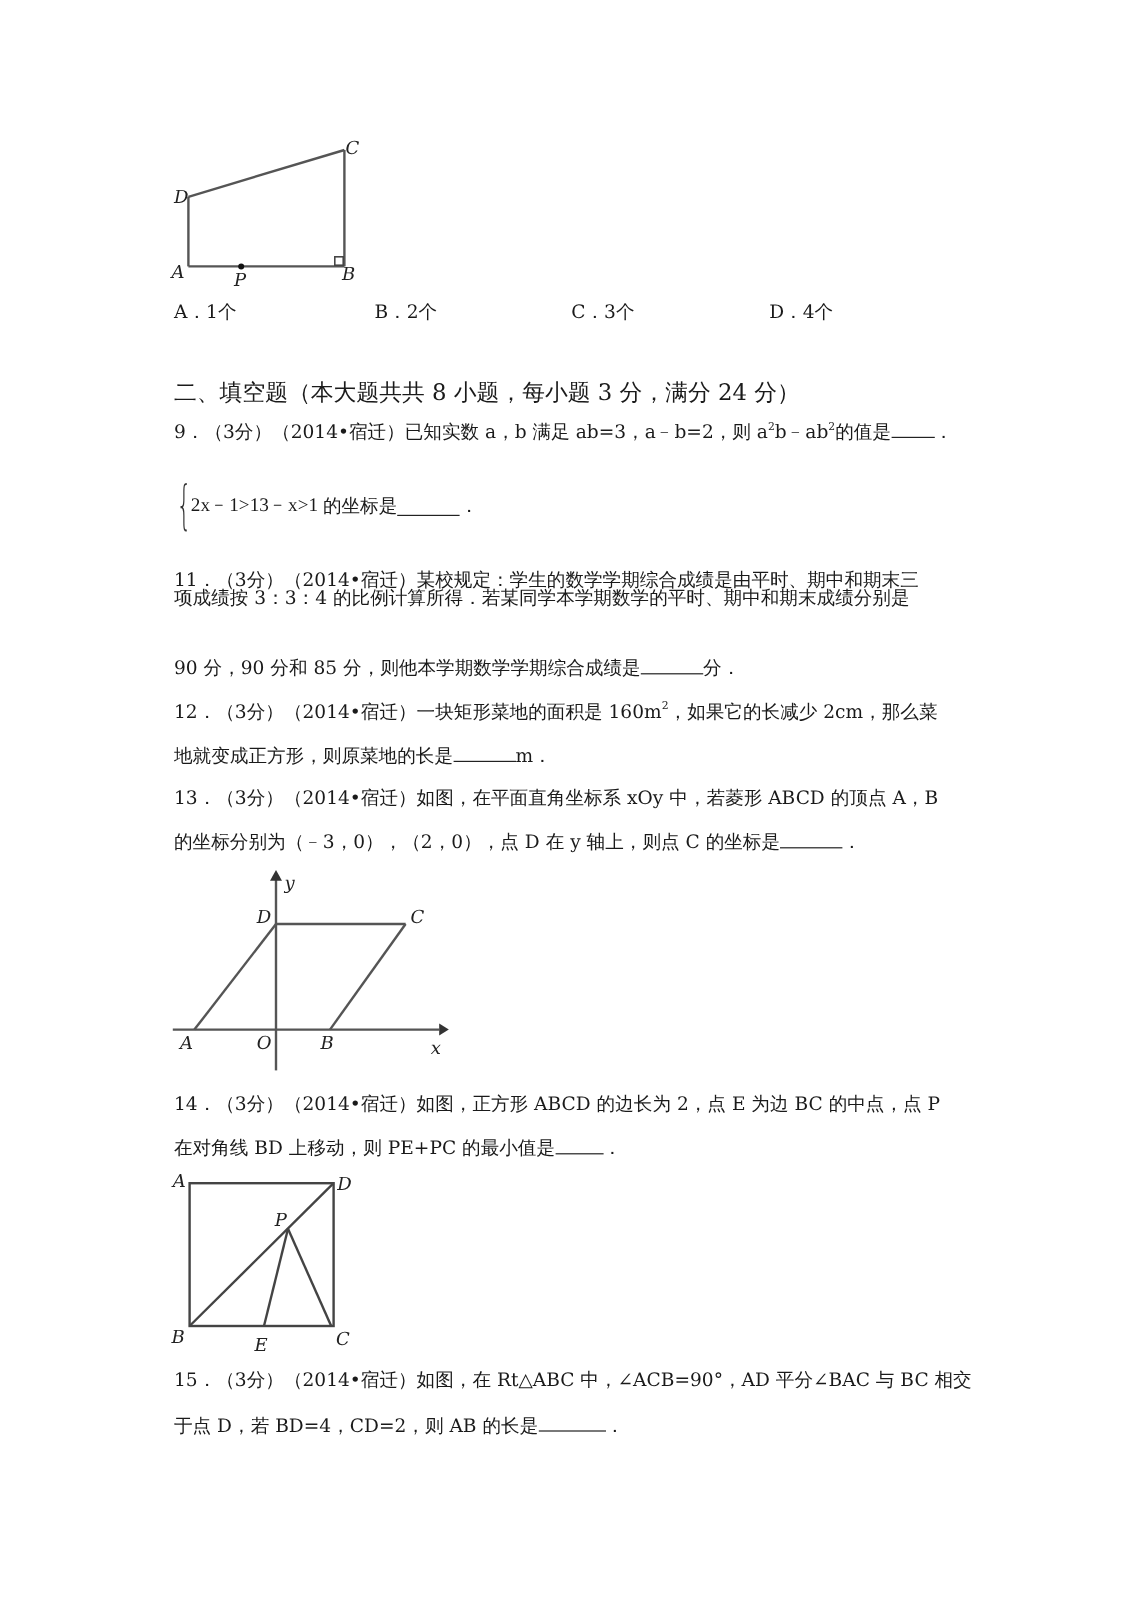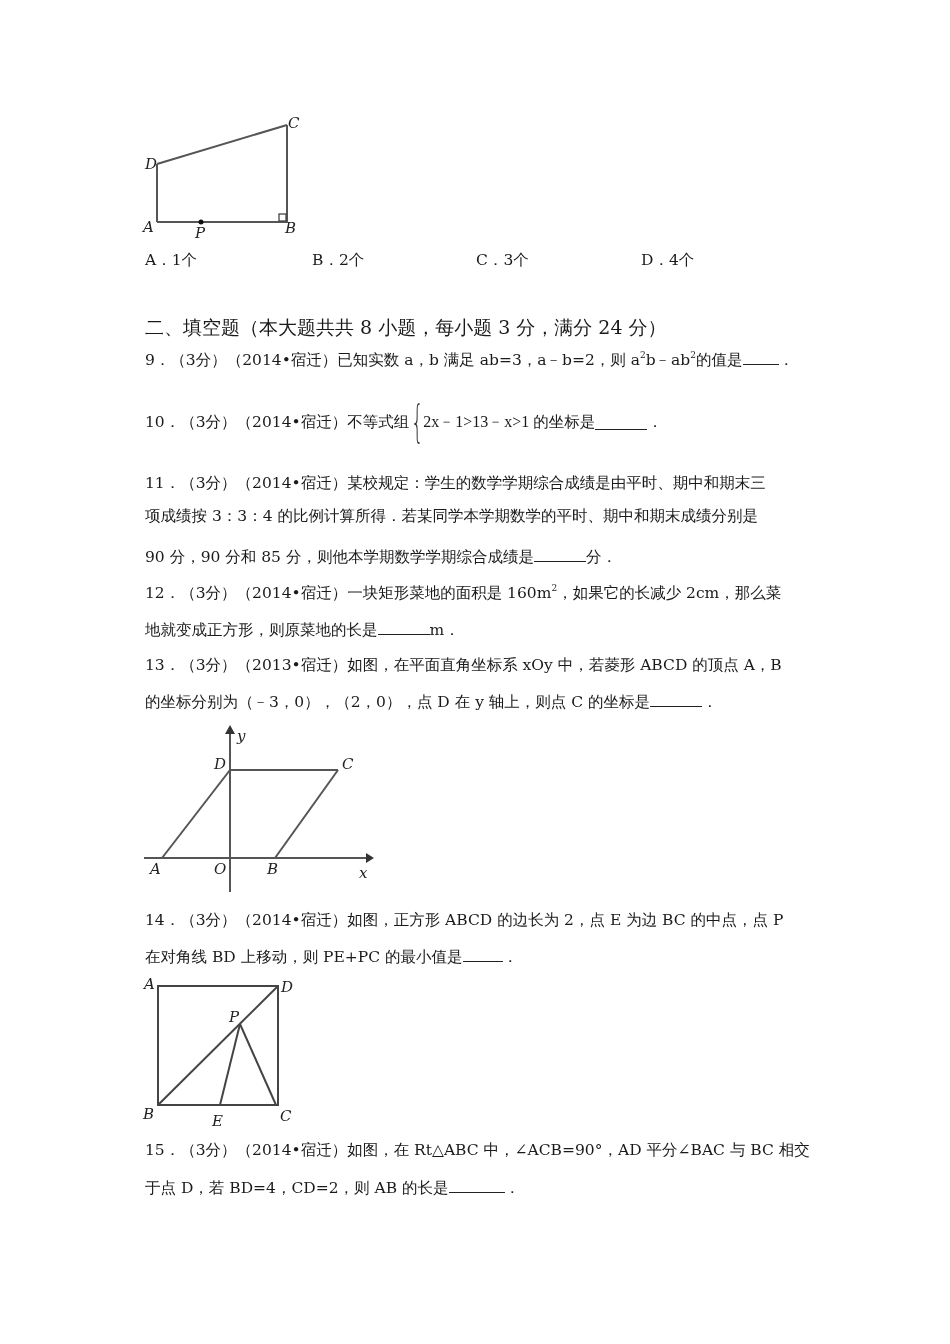--- a/index.html
+++ b/index.html
@@ -40,47 +40,46 @@
 <div class="opt" style="left:476px"><span>C．</span><span>3个</span></div>
 <div class="opt" style="left:641px"><span>D．</span><span>4个</span></div>
 
 <div class="line heading" style="top:316px">二、填空题（本大题共共 8 小题，每小题 3 分，满分 24 分）</div>
 
 <div class="line" style="top:349px">
   <span>9．（3分）（2014•宿迁）已知实数 a，b 满足 ab=3，a﹣b=2，则 a</span><sup>2</sup><span>b﹣ab</span><sup>2</sup><span>的值是</span><span class="blank" style="width:36px"></span><span>．</span>
 </div>
 
 <div class="line" style="top:398px;height:48px;display:flex;align-items:center">
-  <span>10．（3分）（2014•宿迁）不等式组</span>
   <span class="brace-sys">
     <span class="brace">{</span>
     <span class="sys-lines">
       <span>2x﹣1&gt;1</span>
       <span>3﹣x&gt;1</span>
     </span>
   </span>
   <span>的坐标是</span>
     <span class="blank" style="width:52px"></span>
     <span>．</span>
 </div>
 
 <div class="line" style="top:472px">11．（3分）（2014•宿迁）某校规定：学生的数学学期综合成绩是由平时、期中和期末三</div>
-<div class="line" style="top:505px">项成绩按 3：3：4 的比例计算所得．若某同学本学期数学的平时、期中和期末成绩分别是</div>
+<div class="line" style="top:487px">项成绩按 3：3：4 的比例计算所得．若某同学本学期数学的平时、期中和期末成绩分别是</div>
 <div class="line" style="top:546px">
   <span>90 分，90 分和 85 分，则他本学期数学学期综合成绩是</span><span class="blank" style="width:52px"></span><span>分．</span>
 </div>
 
 <div class="line" style="top:582px">
   <span>12．（3分）（2014•宿迁）一块矩形菜地的面积是 160m</span><sup>2</sup><span>，如果它的长减少 2cm，那么菜</span>
 </div>
 <div class="line" style="top:619px">
   <span>地就变成正方形，则原菜地的长是</span><span class="blank" style="width:52px"></span><span>m．</span>
 </div>
 
-<div class="line" style="top:654px">13．（3分）（2013•宿迁）如图，在平面直角坐标系 xOy 中，若菱形 ABCD 的顶点 A，B</div>
+<div class="line" style="top:654px">13．（3分）（2014•宿迁）如图，在平面直角坐标系 xOy 中，若菱形 ABCD 的顶点 A，B</div>
 <div class="line" style="top:691px">
   <span>的坐标分别为（﹣3，0），（2，0），点 D 在 y 轴上，则点 C 的坐标是</span><span class="blank" style="width:52px"></span><span>．</span>
 </div>
 
 <svg class="abs" style="left:140px;top:722px" width="250" height="178" viewBox="0 0 250 178">
   <g stroke="#555" stroke-width="2" fill="none">
     <line x1="4" y1="136" x2="226" y2="136"></line>
     <line x1="90" y1="170" x2="90" y2="8"></line>
     <line x1="22" y1="136" x2="90" y2="48"></line>
     <line x1="90" y1="48" x2="198" y2="48"></line>

